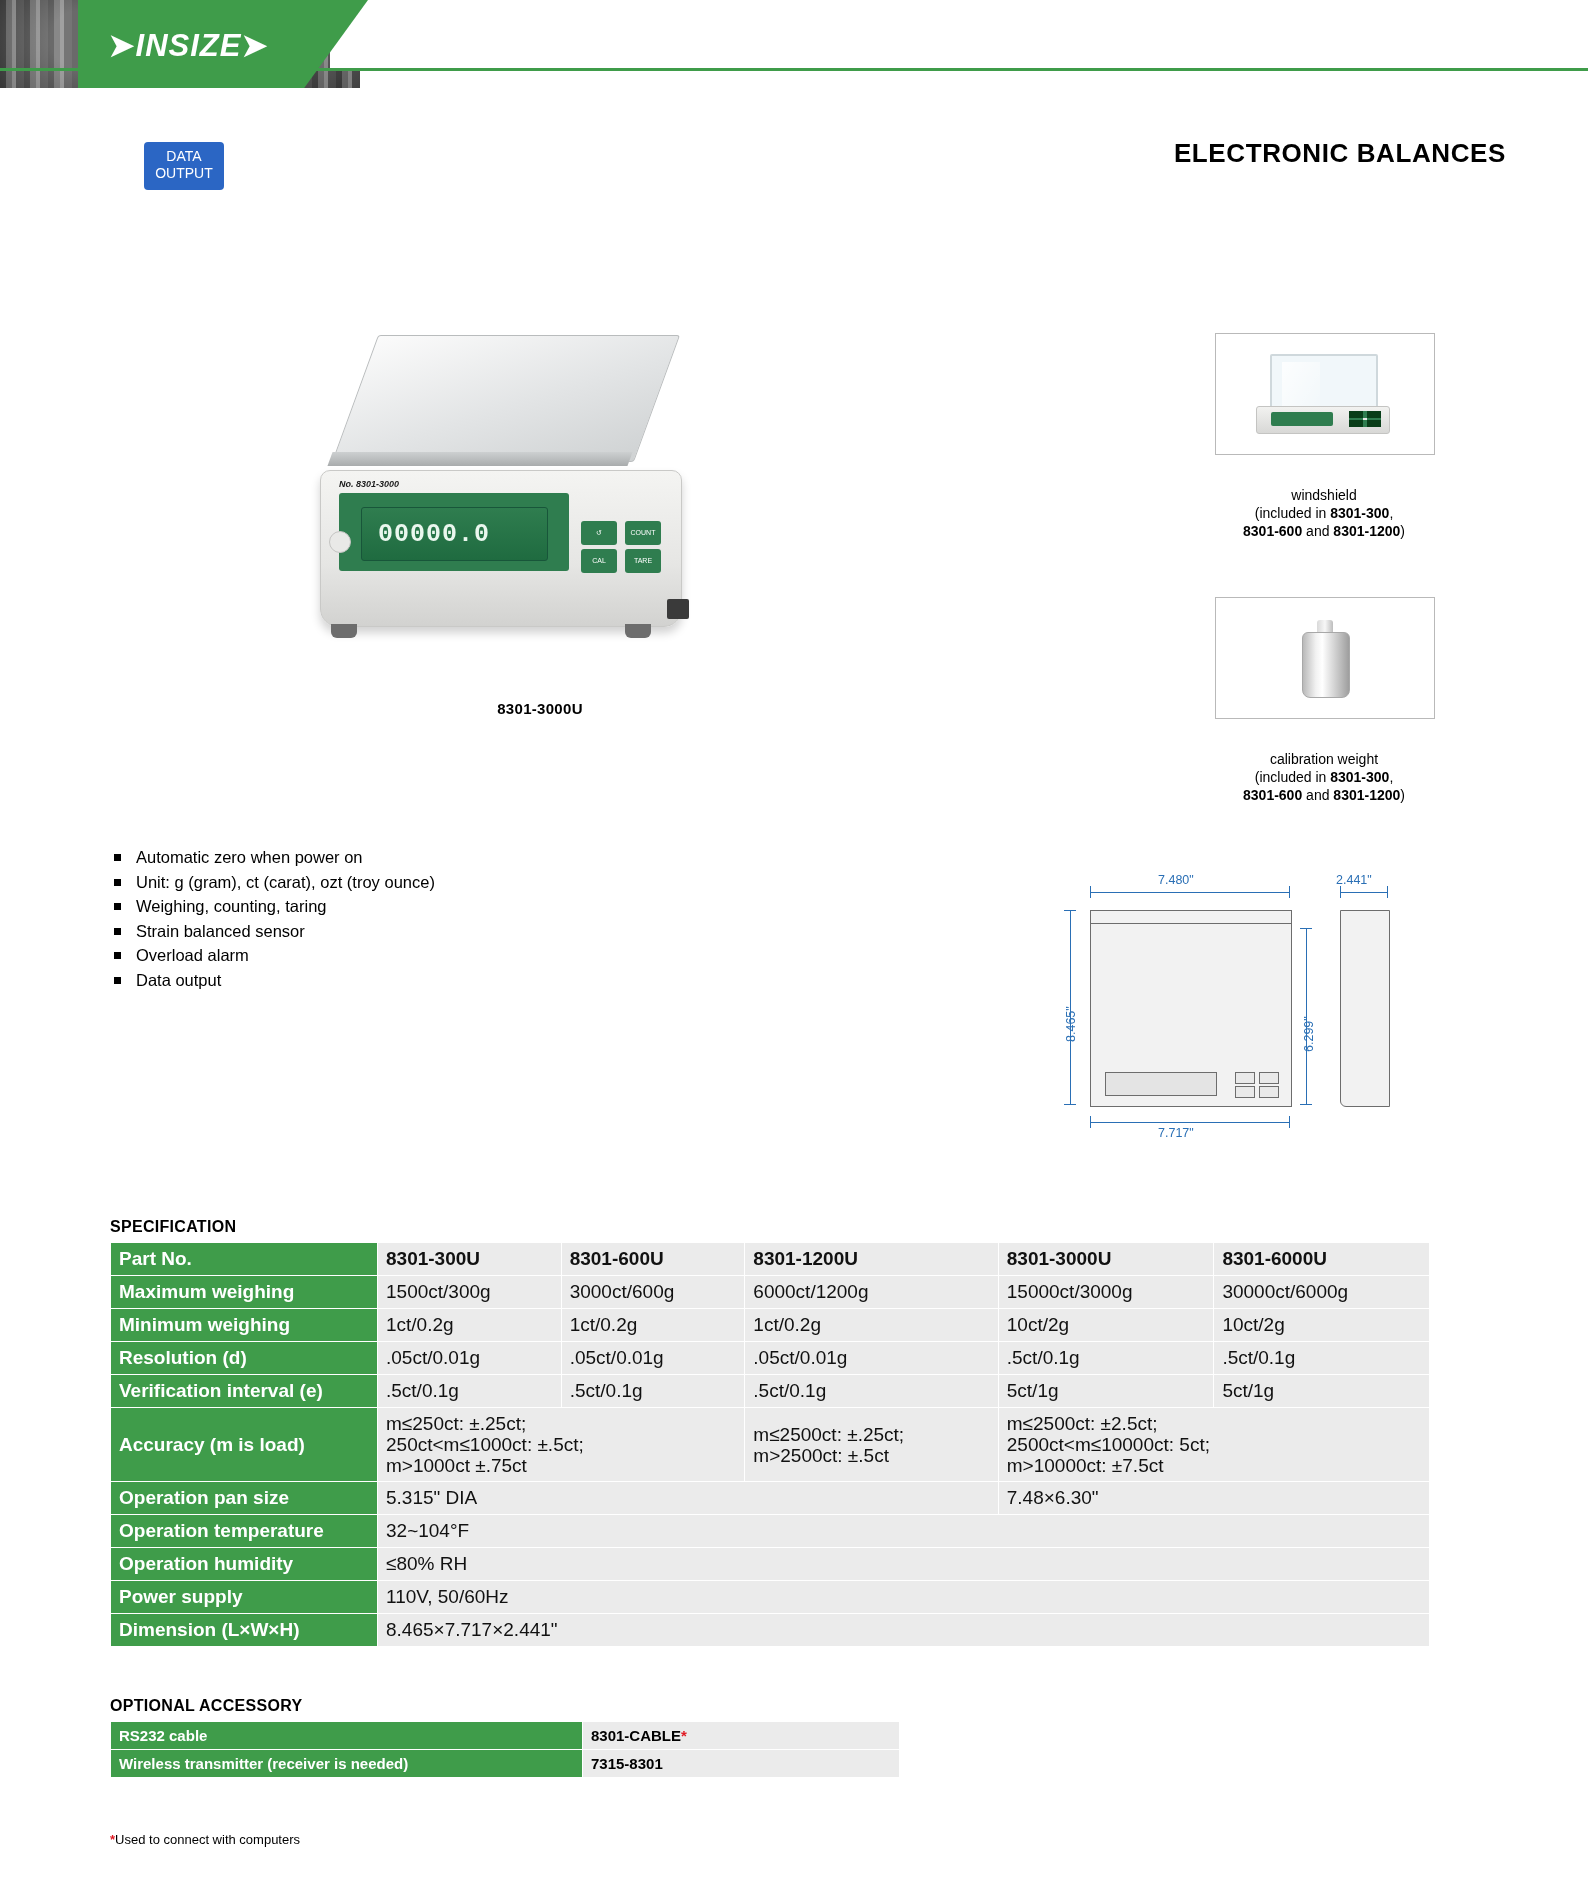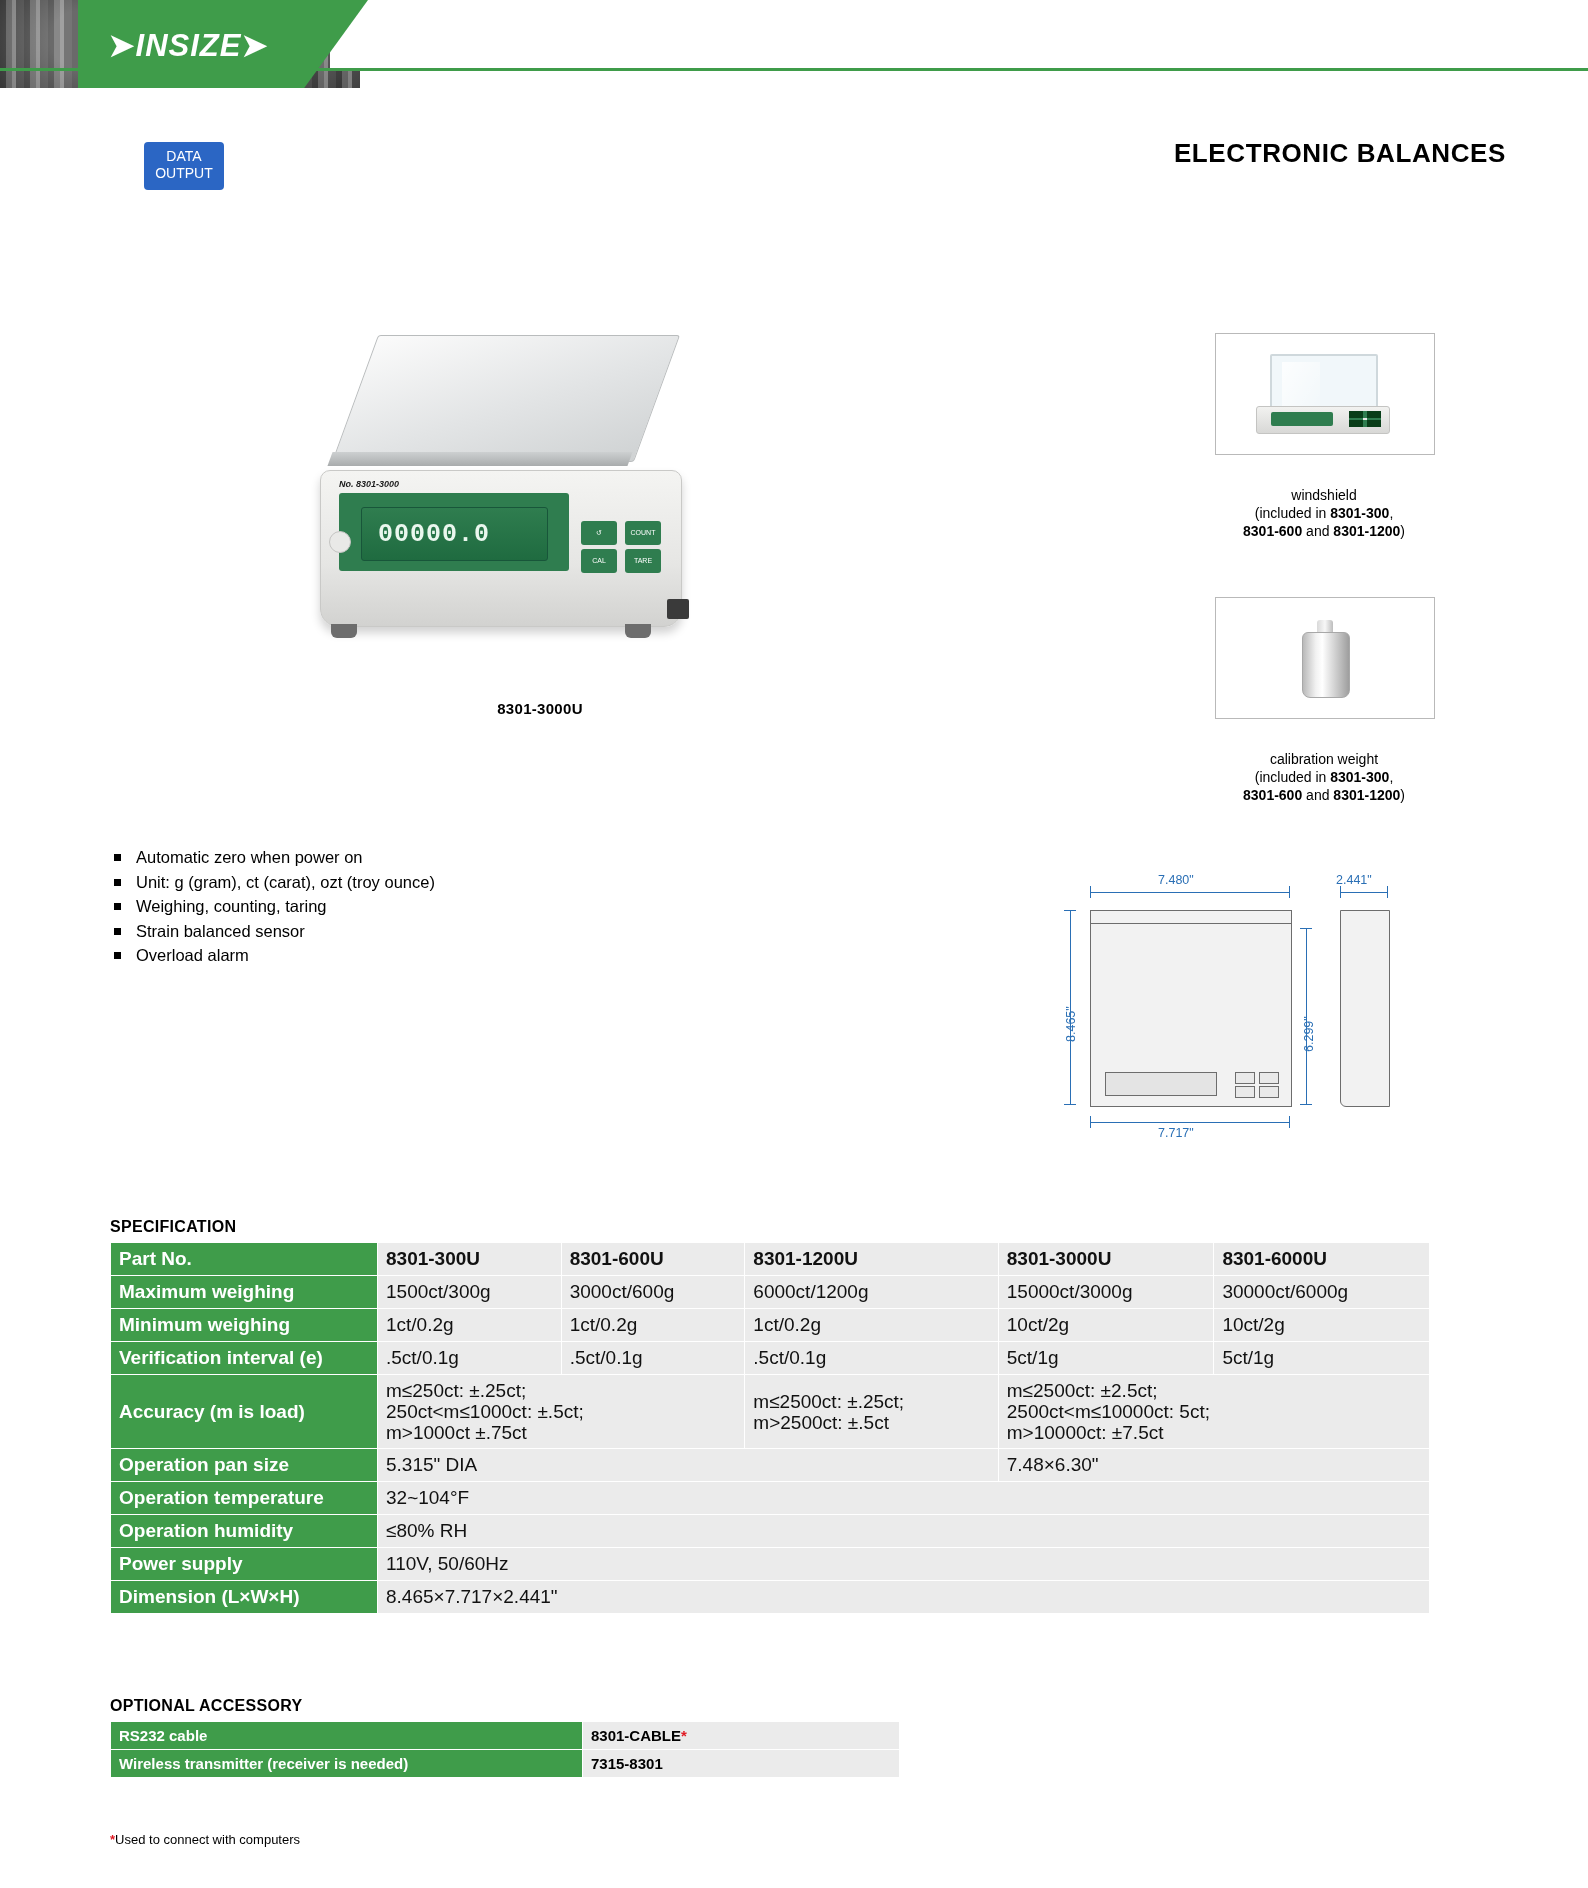--- a/index.html
+++ b/index.html
@@ -602,20 +602,21 @@
   <div><span>(included in </span><b>8301-300</b><span>,</span></div>
   <div><b>8301-600</b><span> and </span><b>8301-1200</b><span>)</span></div>
 </div>
 
 <div class="features">
   <div class="feature-item">Automatic zero when power on</div>
   <div class="feature-item">Unit: g (gram), ct (carat), ozt (troy ounce)</div>
   <div class="feature-item">Weighing, counting, taring</div>
   <div class="feature-item">Strain balanced sensor</div>
   <div class="feature-item">Overload alarm</div>
+  <div class="feature-item">Data output</div>
 </div>
 
 <div class="dimensions">
   <div class="dim-front">
     <div class="dim-front-topbar"></div>
     <div class="dim-front-disp"></div>
     <div class="dim-front-keys">
       <div class="dim-key a"></div>
       <div class="dim-key b"></div>
       <div class="dim-key c"></div>
@@ -672,20 +673,28 @@
   </tr>
   <tr>
     <td class="hd">Minimum weighing</td>
     <td class="val">1ct/0.2g</td>
     <td class="val">1ct/0.2g</td>
     <td class="val">1ct/0.2g</td>
     <td class="val">10ct/2g</td>
     <td class="val">10ct/2g</td>
   </tr>
   <tr>
+    <td class="hd">Resolution (d)</td>
+    <td class="val">.05ct/0.01g</td>
+    <td class="val">.05ct/0.01g</td>
+    <td class="val">.05ct/0.01g</td>
+    <td class="val">.5ct/0.1g</td>
+    <td class="val">.5ct/0.1g</td>
+  </tr>
+  <tr>
     <td class="hd">Verification interval (e)</td>
     <td class="val">.5ct/0.1g</td>
     <td class="val">.5ct/0.1g</td>
     <td class="val">.5ct/0.1g</td>
     <td class="val">5ct/1g</td>
     <td class="val">5ct/1g</td>
   </tr>
   <tr>
     <td class="hd">Accuracy (m is load)</td>
     <td class="val acc" colspan="2" style="white-space:pre-line;">m≤250ct: ±.25ct;

